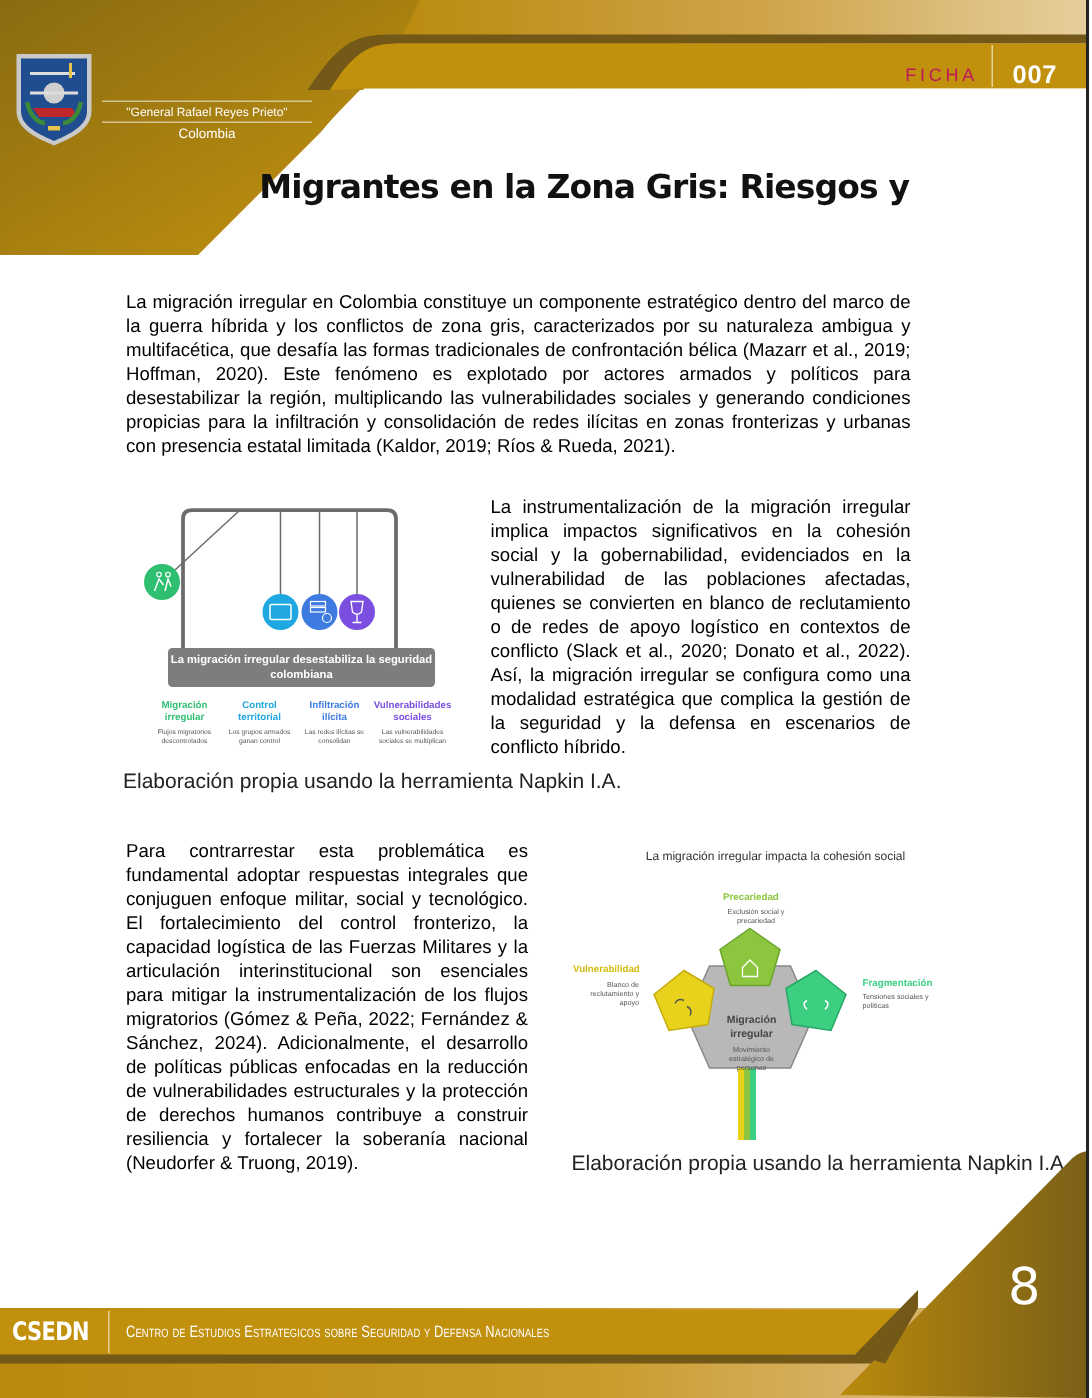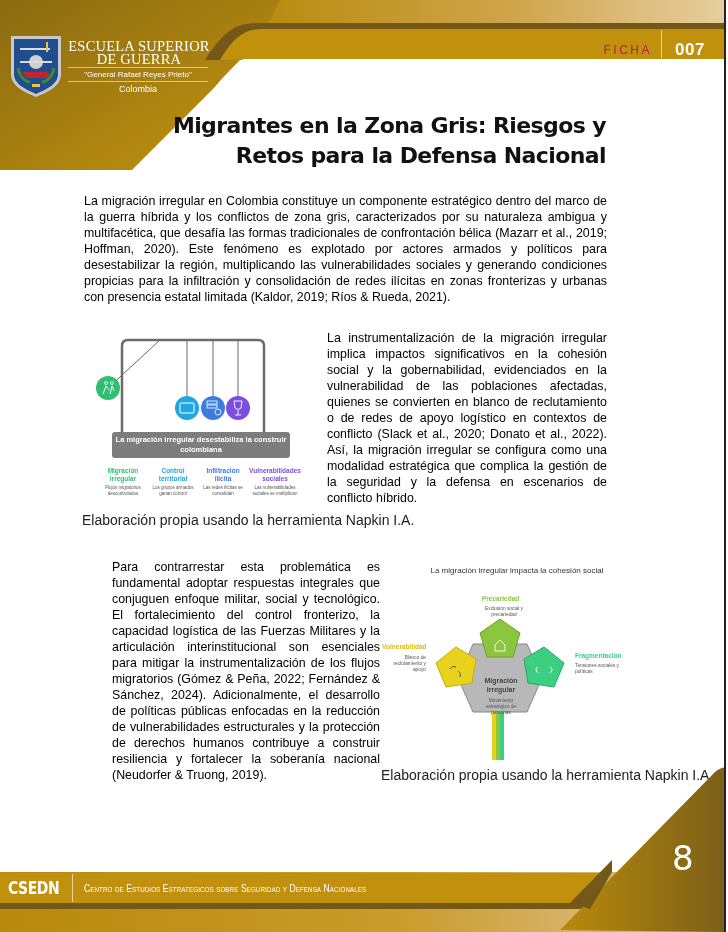--- a/index.html
+++ b/index.html
@@ -16,21 +16,21 @@
   .school-country { position: absolute; left: 68px; top: 84px; width: 140px; text-align: center; color: #fff; font-size: 9px; }
   .ficha { position: absolute; right: 74px; top: 43px; color: #be185d; font-size: 12px; letter-spacing: 2.5px; }
   .ficha-sep { position: absolute; left: 661px; top: 30px; width: 1px; height: 28px; background: rgba(255,255,255,0.6); }
   .ficha-num { position: absolute; left: 675px; top: 40px; color: #fff; font-weight: bold; font-size: 17px; letter-spacing: 0.5px; }
 
   .title { position: absolute; right: 120px; top: 111px; width: 470px; text-align: right; font-weight: bold; font-size: 22px; line-height: 30px; color: #111; font-family: "DejaVu Sans", sans-serif; letter-spacing: -0.6px; }
 
   .para { position: absolute; font-size: 12.4px; line-height: 16px; color: #000000; text-align: justify; font-family: Liberation Sans, sans-serif; }
   .p1 { left: 84px; top: 193px; width: 523px; }
   .p2 { left: 327px; top: 330px; width: 280px; }
-  .p3 { left: 84px; top: 559px; width: 268px; margin-left: 28px; }
+  .p3 { left: 84px; top: 559px; width: 268px; }
 
   .caption { position: absolute; font-size: 14px; color: #222; }
 
   
   .fig1 { position: absolute; left: 86px; top: 328px; width: 226px; height: 180px; }
   .fig1-banner { position: absolute; left: 112px; top: 432px; width: 178px; height: 26px; background: #7d7d7d; border-radius: 3px; color: #fff; font-size: 7.5px; font-weight: bold; text-align: center; line-height: 10px; padding-top: 3px; box-sizing: border-box; }
   .fig1-col { position: absolute; top: 467px; width: 50px; text-align: center; }
   .fig1-col .h { font-size: 6.5px; font-weight: bold; line-height: 8px; }
   .fig1-col .d { font-size: 4.5px; color: #555; line-height: 6px; margin-top: 2px; }
 
@@ -83,36 +83,31 @@
     <rect x="12" y="14" width="30" height="2" fill="#ddd"></rect>
     <path d="M38,8 L40,8 L40,18 L38,18 Z" fill="#e6c34a"></path>
     <circle cx="28" cy="28" r="7" fill="#cfcfcf"></circle>
     <rect x="12" y="27" width="32" height="2" fill="#ddd"></rect>
     <path d="M14,38 L40,38 L44,44 L18,44 Z" fill="#c0272d"></path>
     <path d="M10,34 C12,44 18,48 22,48" stroke="#3b8a3b" stroke-width="3" fill="none"></path>
     <path d="M46,34 C44,44 38,48 34,48" stroke="#3b8a3b" stroke-width="3" fill="none"></path>
     <rect x="24" y="50" width="8" height="3" fill="#e6c34a"></rect>
   </svg>
 
-  <div class="school-name">
-    <div>ESCUELA SUPERIOR</div>
-    <div>DE GUERRA</div>
-  </div>
   <div class="school-rule" style="top:67px;"></div>
   <div class="school-motto">"General Rafael Reyes Prieto"</div>
   <div class="school-rule" style="top:81px;"></div>
   <div class="school-country">Colombia</div>
 
   <div class="ficha">FICHA</div>
   <div class="ficha-sep"></div>
   <div class="ficha-num">007</div>
 
   <div class="title">
     <div>Migrantes en la Zona Gris: Riesgos y</div>
-    <div>Retos para la Defensa Nacional</div>
   </div>
 
   <div class="para p1">La migración irregular en Colombia constituye un componente estratégico dentro del marco de la guerra híbrida y los conflictos de zona gris, caracterizados por su naturaleza ambigua y multifacética, que desafía las formas tradicionales de confrontación bélica (Mazarr et al., 2019; Hoffman, 2020). Este fenómeno es explotado por actores armados y políticos para desestabilizar la región, multiplicando las vulnerabilidades sociales y generando condiciones propicias para la infiltración y consolidación de redes ilícitas en zonas fronterizas y urbanas con presencia estatal limitada (Kaldor, 2019; Ríos &amp; Rueda, 2021).</div>
 
   <svg class="fig1" viewBox="0 0 226 180">
     <path d="M36,108 L36,18 Q36,12 42,12 L172,12 Q178,12 178,18 L178,108" fill="none" stroke="#6b6b6b" stroke-width="2.5"></path>
     <line x1="36" y1="108" x2="36" y2="112" stroke="#555" stroke-width="3"></line>
     <line x1="178" y1="108" x2="178" y2="112" stroke="#555" stroke-width="3"></line>
     <line x1="74" y1="12" x2="22" y2="60" stroke="#6b6b6b" stroke-width="1"></line>
     <line x1="101" y1="12" x2="101" y2="68" stroke="#6b6b6b" stroke-width="1"></line>
@@ -132,21 +127,21 @@
       <circle cx="127" cy="80" r="12" fill="#3d7be0"></circle>
       <rect x="121" y="73" width="10" height="3" fill="none" stroke="#fff" stroke-width="0.8"></rect>
       <rect x="121" y="77" width="10" height="3" fill="none" stroke="#fff" stroke-width="0.8"></rect>
       <circle cx="132" cy="84" r="3" fill="none" stroke="#fff" stroke-width="0.8"></circle>
     </g>
     <g>
       <circle cx="152" cy="80" r="12" fill="#7a4fe0"></circle>
       <path d="M148,73 L156,73 L155,80 Q152,83 149,80 Z M152,82 L152,87 M149,87 L155,87" stroke="#fff" stroke-width="0.9" fill="none"></path>
     </g>
   </svg>
-  <div class="fig1-banner">La migración irregular desestabiliza la construir colombiana</div>
+  <div class="fig1-banner">La migración irregular desestabiliza la seguridad colombiana</div>
   <div class="fig1-col" style="left:98px;">
     <div class="h" style="color:#2fbf71;">Migración irregular</div>
     <div class="d">Flujos migratorios descontrolados</div>
   </div>
   <div class="fig1-col" style="left:148px;">
     <div class="h" style="color:#1ea7e0;">Control territorial</div>
     <div class="d">Los grupos armados ganan control</div>
   </div>
   <div class="fig1-col" style="left:198px;">
     <div class="h" style="color:#3d7be0;">Infiltración ilícita</div>

